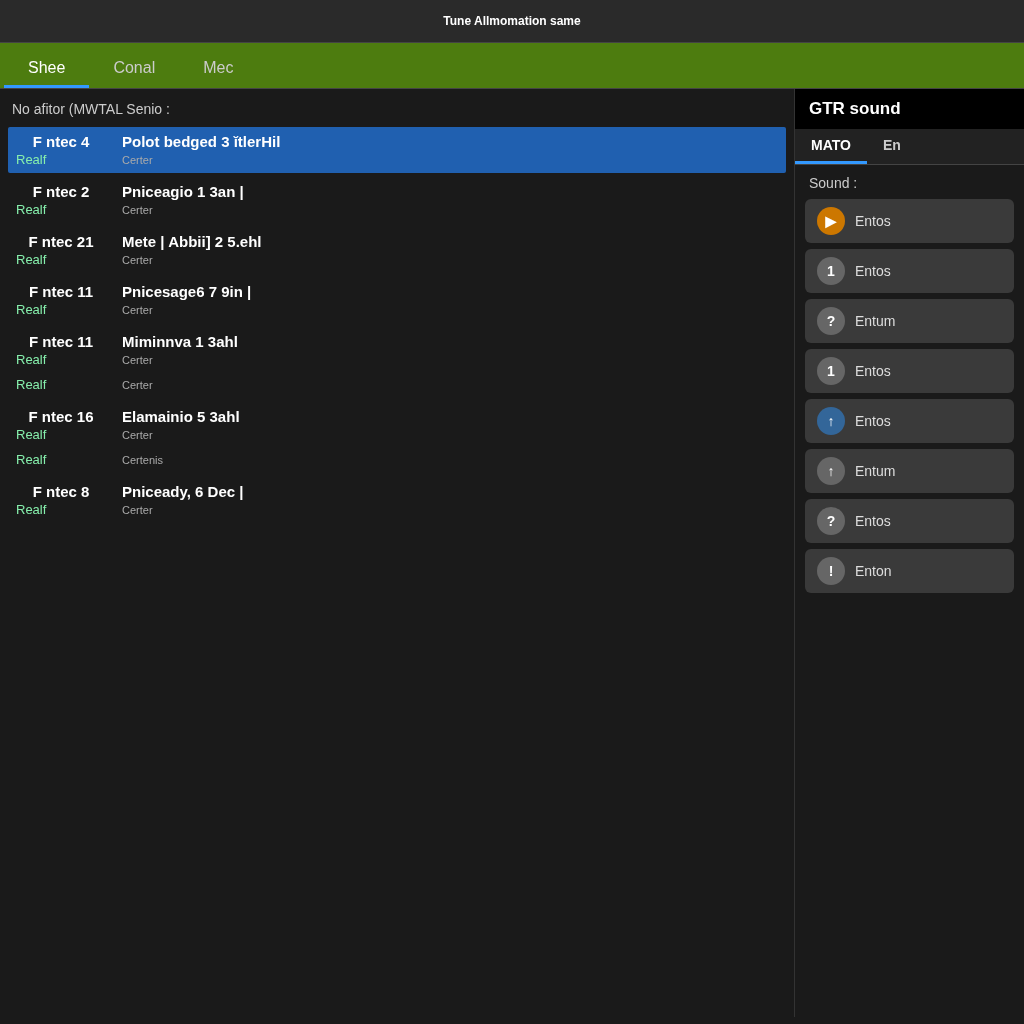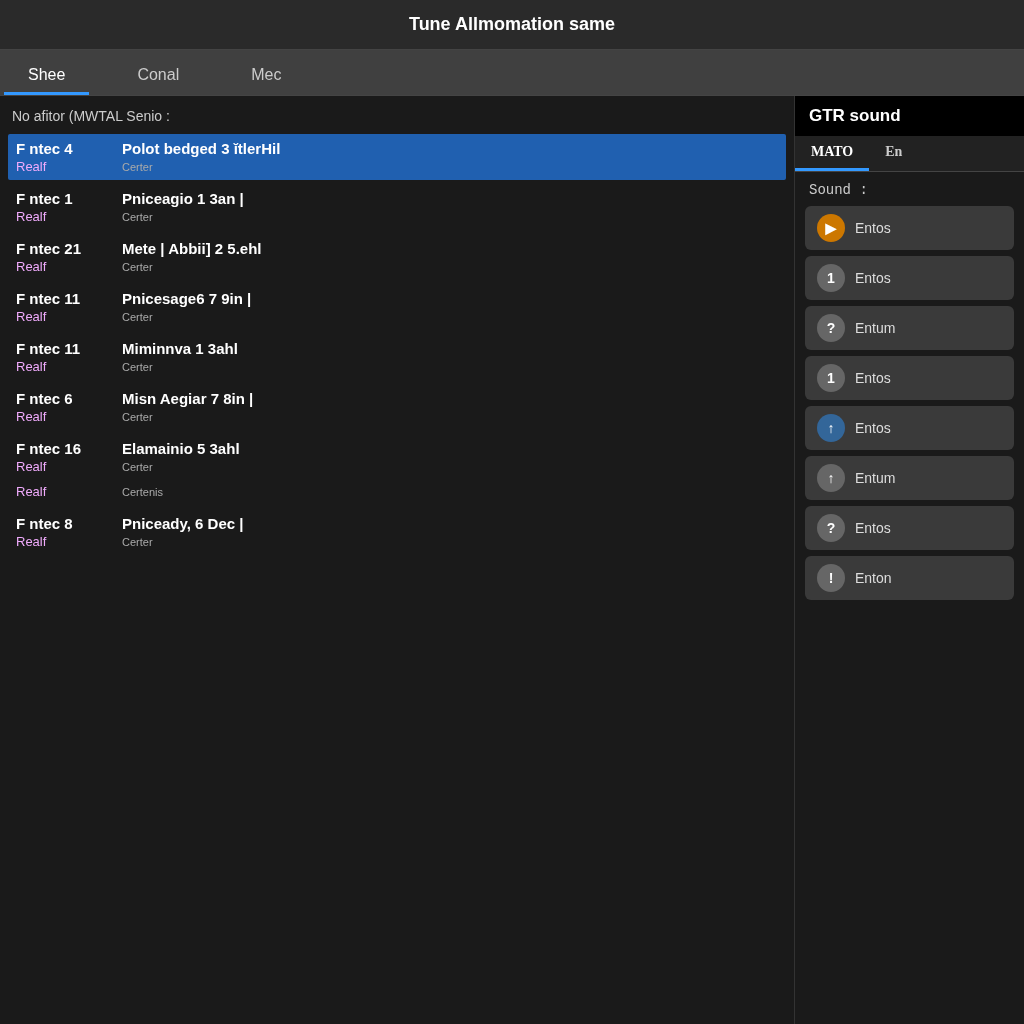--- a/index.html
+++ b/index.html
@@ -10,33 +10,32 @@
       width: 1024px;
       height: 1024px;
       overflow: hidden;
     }
 
     
     .header {
       background: #2a2a2a;
       text-align: center;
       padding: 14px 0;
-      font-size: 18px;
+      font-size: 12px;
       font-weight: bold;
       color: #ffffff;
       border-bottom: 1px solid #444;
     }
 
     
     .tabs {
       display: flex;
-      background: #404040;
+      background: #4d7c0f;
       padding: 8px 16px 0 4px;
       border-bottom: 1px solid #444;
-      gap: 24px;
     }
     .tab {
       padding: 8px 24px;
       cursor: pointer;
       font-size: 16px;
       color: #cccccc;
       border-bottom: 3px solid transparent;
     }
     .tab.active {
       color: #ffffff;
@@ -70,41 +69,42 @@
       border-radius: 2px;
     }
     .list-item.selected {
       background: #2060b0;
     }
     .list-item-row1 {
       display: flex;
       align-items: baseline;
       padding: 6px 8px 2px 8px;
       gap: 16px;
+      text-align: center;
     }
     .list-item-row2 {
       display: flex;
       align-items: baseline;
       padding: 0px 8px 6px 8px;
       gap: 16px;
     }
     .item-id {
       font-size: 15px;
       font-weight: bold;
       color: #ffffff;
       min-width: 90px;
     }
     .item-title {
       font-size: 15px;
       font-weight: bold;
       color: #ffffff;
     }
     .item-sub-left {
       font-size: 13px;
-      color: #f0abfc;
+      color: #86efac;
       min-width: 90px;
     }
     .item-sub-right {
       font-size: 11px;
       color: #aaaaaa;
     }
 
     
     .right-panel {
       width: 230px;
@@ -127,32 +127,30 @@
       background: #222;
       border-bottom: 1px solid #444;
     }
     .right-tab {
       padding: 8px 16px;
       font-size: 14px;
       font-weight: bold;
       color: #cccccc;
       cursor: pointer;
       border-bottom: 3px solid transparent;
-      font-family: Liberation Serif, serif;
     }
     .right-tab.active {
       color: #ffffff;
       border-bottom: 3px solid #3399ff;
     }
 
     .sound-label {
       padding: 10px 14px 8px 14px;
       font-size: 14px;
       color: #cccccc;
-      font-family: Liberation Mono, monospace;
     }
 
     .sound-buttons {
       display: flex;
       flex-direction: column;
       gap: 6px;
       padding: 0 10px;
       overflow-y: auto;
     }
 
@@ -229,21 +227,21 @@
       <span class="item-id">F ntec 4</span>
       <span class="item-title">Polot bedged 3 ĭtlerHil</span>
     </div>
     <div class="list-item-row2">
       <span class="item-sub-left">Realf</span>
       <span class="item-sub-right">Certer</span>
     </div>
   </div>
         <div class="list-item">
     <div class="list-item-row1">
-      <span class="item-id">F ntec 1</span>
+      <span class="item-id">F ntec 2</span>
       <span class="item-title">Pniceagio 1 3an |</span>
     </div>
     <div class="list-item-row2">
       <span class="item-sub-left">Realf</span>
       <span class="item-sub-right">Certer</span>
     </div>
   </div>
         <div class="list-item">
     <div class="list-item-row1">
       <span class="item-id">F ntec 21</span>
@@ -268,24 +266,20 @@
     <div class="list-item-row1">
       <span class="item-id">F ntec 11</span>
       <span class="item-title">Miminnva 1 3ahl</span>
     </div>
     <div class="list-item-row2">
       <span class="item-sub-left">Realf</span>
       <span class="item-sub-right">Certer</span>
     </div>
   </div>
         <div class="list-item">
-    <div class="list-item-row1">
-      <span class="item-id">F ntec 6</span>
-      <span class="item-title">Misn Aegiar 7 8in |</span>
-    </div>
     <div class="list-item-row2">
       <span class="item-sub-left">Realf</span>
       <span class="item-sub-right">Certer</span>
     </div>
   </div>
         <div class="list-item">
     <div class="list-item-row1">
       <span class="item-id">F ntec 16</span>
       <span class="item-title">Elamainio 5 3ahl</span>
     </div>

